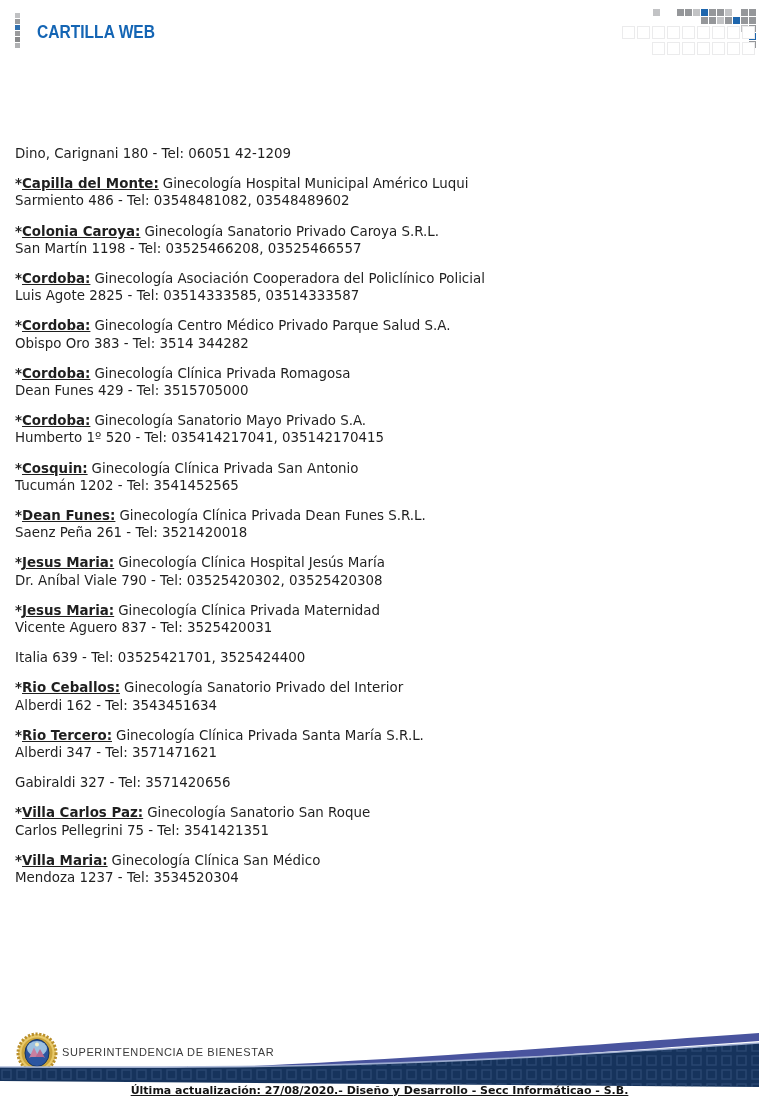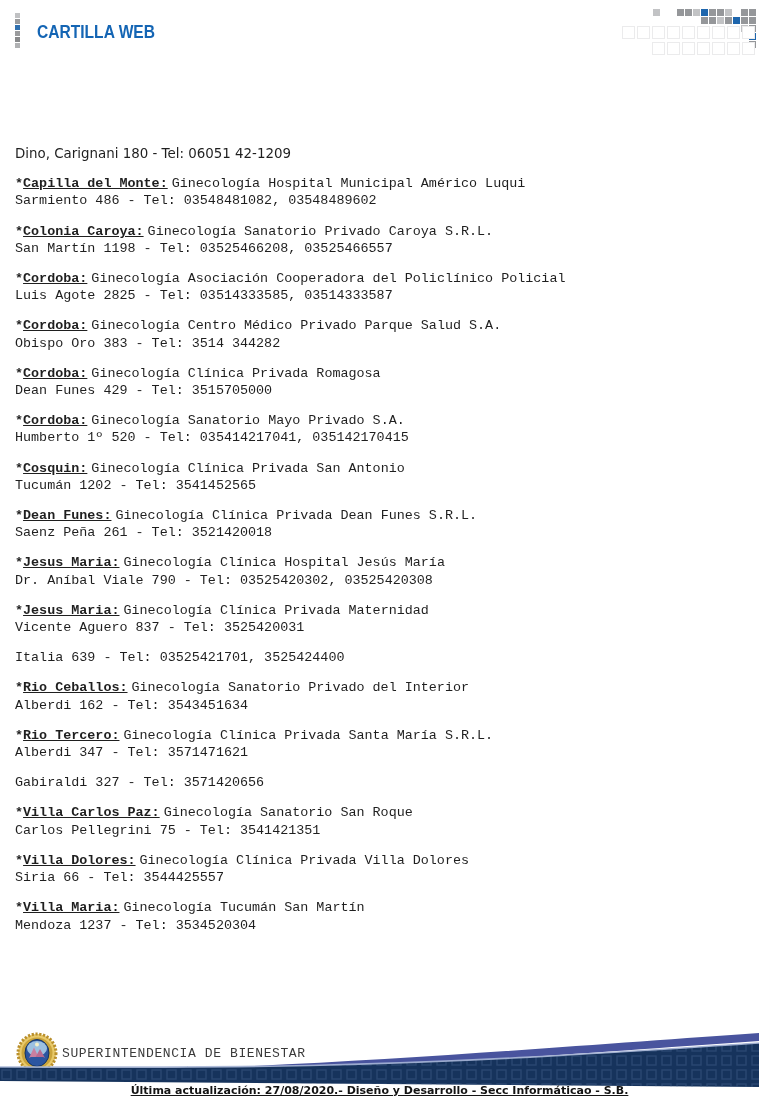--- a/index.html
+++ b/index.html
@@ -13,29 +13,29 @@
              font-weight:bold;font-size:19px;letter-spacing:0px;color:#1465b4;
              transform:scaleX(.82);transform-origin:left center;white-space:nowrap;}
   .pixart{position:absolute;left:645px;top:9px;width:114px;height:60px;}
   .px{position:absolute;box-sizing:border-box;}
   .outline-row{position:absolute;display:flex;}
   .outline-row .osq{box-sizing:border-box;border:1px solid #ebebec;background:#fff;}
 
   
   .content{position:absolute;left:15px;top:145px;right:10px;font-size:13.4px;line-height:17.2px;}
   .intro{margin-bottom:13px;}
-  .entry{margin-bottom:13px;font-family:Liberation Mono, monospace;}
+  .entry{margin-bottom:13px;}
   .star{font-weight:bold;}
   .city{font-weight:bold;text-decoration:underline;}
   .detail{margin-left:4px;}
 
   
   .emblem{position:absolute;left:16px;top:1032px;}
-  .org{position:absolute;left:62px;top:1046px;font-family:Liberation Mono, monospace;
-       font-size:13px;letter-spacing:.6px;color:#3a3a3a;white-space:nowrap;}
+  .org{position:absolute;left:62px;top:1046px;font-family:Liberation Sans, sans-serif;
+       font-size:11px;letter-spacing:.6px;color:#3a3a3a;white-space:nowrap;}
   .wave{position:absolute;left:0;top:1026px;width:759px;height:62px;display:block;}
   .update{position:absolute;left:0;top:1084px;width:100%;text-align:center;
           font-size:11px;font-weight:bold;text-decoration:underline;color:#141414;}
 </style>
 </head>
 <body>
 
 <div class="page">
 
   <div class="hdr-strip" id="hdr-strip">
@@ -163,27 +163,23 @@
 
     <div class="entry">
       <div>Gabiraldi 327 - Tel: 3571420656</div>
     </div>
 
     <div class="entry">
       <div><span class="star">*</span><span class="city">Villa Carlos Paz:</span><span class="detail">Ginecología Sanatorio San Roque</span></div>
       <div>Carlos Pellegrini 75 - Tel: 3541421351</div>
     </div>
 
-    <div class="entry">
-      <div><span class="star">*</span><span class="city">Villa Dolores:</span><span class="detail">Ginecología Clínica Privada Villa Dolores</span></div>
-      <div>Siria 66 - Tel: 3544425557</div>
-    </div>
-
-    <div class="entry">
-      <div><span class="star">*</span><span class="city">Villa Maria:</span><span class="detail">Ginecología Tucumán San Martín</span></div>
+
+    <div class="entry">
+      <div><span class="star">*</span><span class="city">Villa Maria:</span><span class="detail">Ginecología Clínica San Médico</span></div>
       <div>Mendoza 1237 - Tel: 3534520304</div>
     </div>
   </div>
   </div>
 
   <svg class="emblem" width="42" height="42" viewBox="0 0 42 42">
     <circle cx="21" cy="21" r="19" fill="#e8c96a" stroke="#b98f2c" stroke-width="3" stroke-dasharray="2.2 1.6"></circle>
     <circle cx="21" cy="21" r="15.5" fill="#caa43c"></circle>
     <ellipse cx="21" cy="21" rx="12" ry="13.5" fill="#2b55a0" stroke="#16335c" stroke-width="1"></ellipse>
     <ellipse cx="21" cy="16.5" rx="10" ry="7.5" fill="#9cc0e0"></ellipse>

